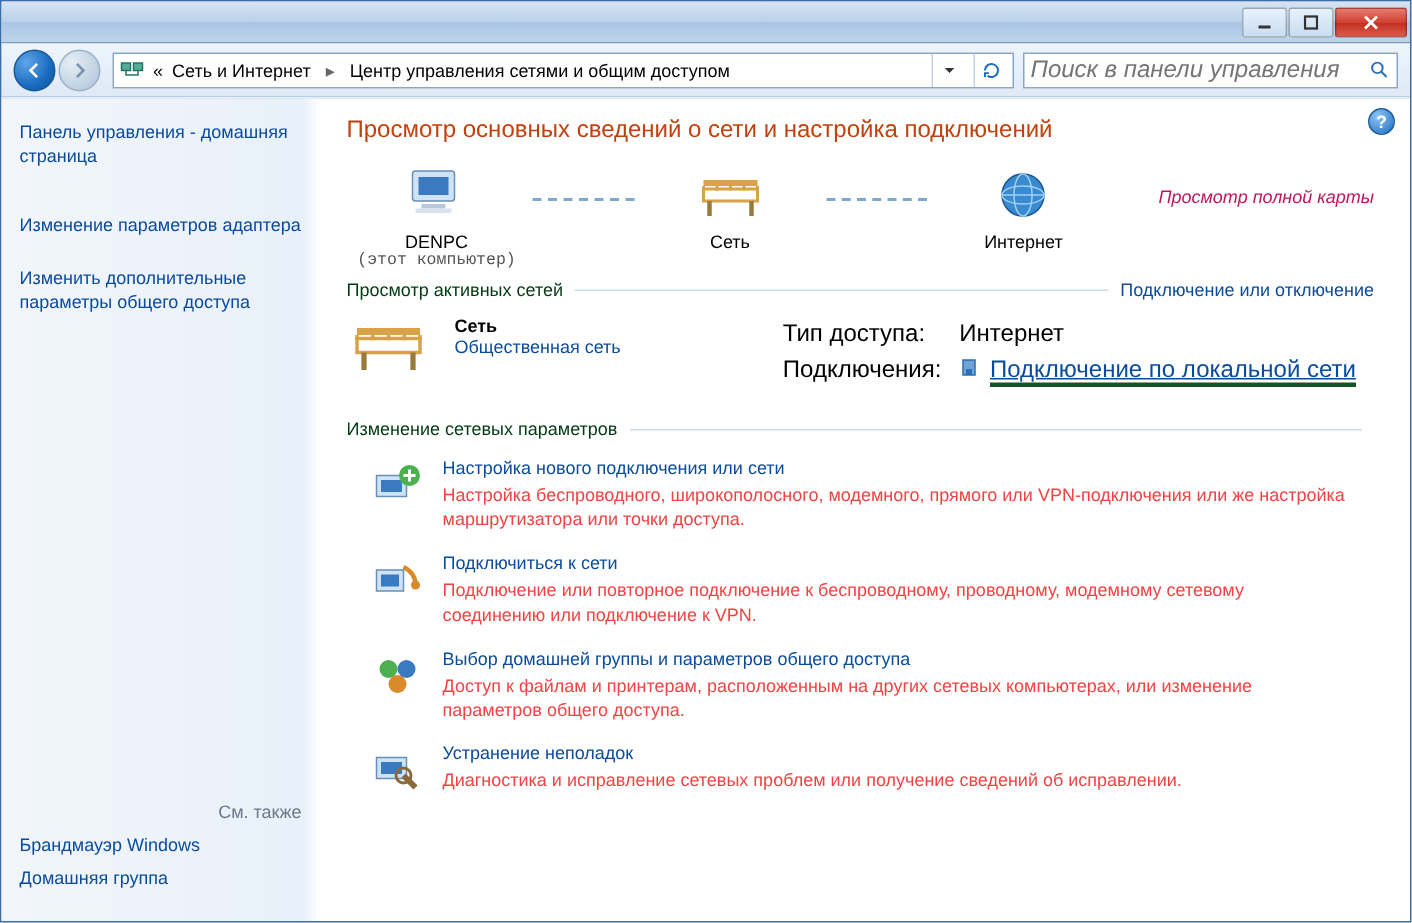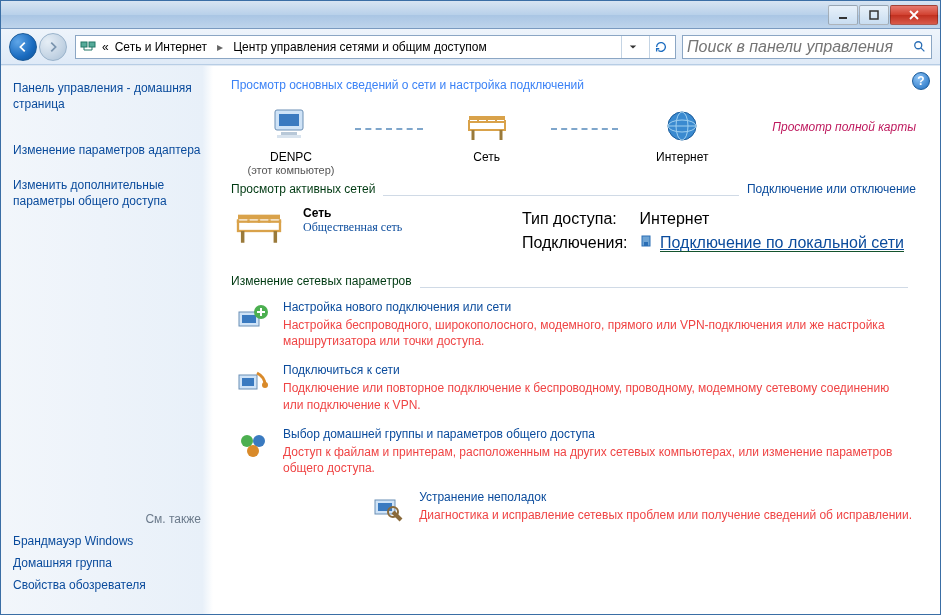--- a/index.html
+++ b/index.html
@@ -33,45 +33,45 @@
 .sidebar { width: 212px; background: linear-gradient(to right, #f2f6fb, #e8f0f9 95%, #fff); padding: 14px 12px; display: flex; flex-direction: column; position: relative; }
 .sidebar .group { margin-bottom: 18px; }
 .sidebar a.navlink { color: #0a4b9c; display: block; line-height: 1.35; cursor: pointer; }
 .sidebar .home { color: #003a12; margin-bottom: 12px; }
 .seealso { margin-top: auto; }
 .seealso-title { color: #6b7a8b; margin-bottom: 8px; text-align: right; }
 .seealso a { display: block; color: #0a4b9c; margin-bottom: 8px; cursor: pointer; }
 
 .main { flex: 1; padding: 12px 24px 12px 18px; overflow-y: auto; position: relative; }
 .helpicon { position: absolute; top: 6px; right: 10px; width: 18px; height: 18px; border-radius: 50%; background: radial-gradient(circle at 35% 30%, #8fc5f6, #1a6bbf); color: #fff; font-weight: bold; font-size: 12px; display: flex; align-items: center; justify-content: center; border: 1px solid #1a5a99; cursor: pointer; }
-h1 { font-size: 12px; font-weight: normal; color: #3b82f6; margin-bottom: 14px; }
+h1 { font-size: 16px; font-weight: normal; color: #c2410c; margin-bottom: 14px; }
 
 .netmap { display: flex; align-items: center; margin-bottom: 6px; }
 .mapitem { width: 120px; text-align: center; }
 .mapitem .ic { width: 48px; height: 40px; margin: 0 auto 4px; display: flex; align-items: center; justify-content: center; }
-.mapitem .sub { color: #555; font-size: 11px; }
+.mapitem .sub { color: #555; font-size: 11px; font-family: Liberation Mono, monospace; }
 .mapline { flex: 1; height: 1px; border-top: 2px dashed #7fa6cb; margin: 0 4px 24px; }
 .maplink { margin-left: 30px; margin-bottom: 28px; }
 .maplink a { color: #be185d; cursor: pointer; font-style: italic; }
 
-.section-hdr { display: flex; align-items: flex-end; margin: 6px 0 10px; }
+.section-hdr { display: flex; align-items: center; margin: 6px 0 10px; }
 .section-hdr .lbl { color: #003a12; white-space: nowrap; }
 .section-hdr .line { flex: 1; height: 1px; background: #d0dae6; margin: 0 8px; }
 .section-hdr a { color: #0a4b9c; cursor: pointer; }
 
 .active-net { display: flex; align-items: flex-start; gap: 16px; margin-bottom: 18px; }
 .bench { width: 56px; height: 40px; display: flex; align-items: center; justify-content: center; }
 .netinfo .name { font-weight: bold; }
-.netinfo a { color: #0a4b9c; cursor: pointer; font-family: Liberation Serif, serif; }
+.netinfo a { color: #0a4b9c; cursor: pointer; }
 .netdetails { margin-left: auto; font-size: 16px; }
 .netdetails table td { padding: 2px 10px 2px 0; vertical-align: top; }
 .netdetails a { color: #0a4b9c; text-decoration: underline; cursor: pointer; }
-.underline-red { border-bottom: 1px solid #14532d; }
-
-.task { display: flex; gap: 12px; margin: 12px 4px 14px; justify-content: flex-end; }
+.underline-red { border-bottom: 3px solid #14532d; }
+
+.task { display: flex; gap: 12px; margin: 12px 16px 14px; }
 .task .tic { width: 36px; height: 36px; flex-shrink: 0; display: flex; align-items: center; justify-content: center; }
 .task a { color: #0a4b9c; cursor: pointer; }
 .task .desc { color: #ef4444; font-size: 12px; margin-top: 3px; line-height: 1.35; }
 </style>
 </head>
 <body>
 
 <div class="titlebar">
   <div class="win-btns">
     <div class="win-btn">
@@ -145,21 +145,20 @@
     <div class="group">
         <a class="navlink">Изменение параметров адаптера</a>
       </div>
     <div class="group">
         <a class="navlink">Изменить дополнительные параметры общего доступа</a>
       </div>
     <div class="seealso">
       <div class="seealso-title">См. также</div>
       <a>Брандмауэр Windows</a>
       <a>Домашняя группа</a>
-      <a>Свойства обозревателя</a>
     </div>
   </div>
 
   <div class="main">
     <div class="helpicon">?</div>
     <h1>Просмотр основных сведений о сети и настройка подключений</h1>
 
     <div class="netmap">
       <div class="mapitem">
         <div class="ic">

